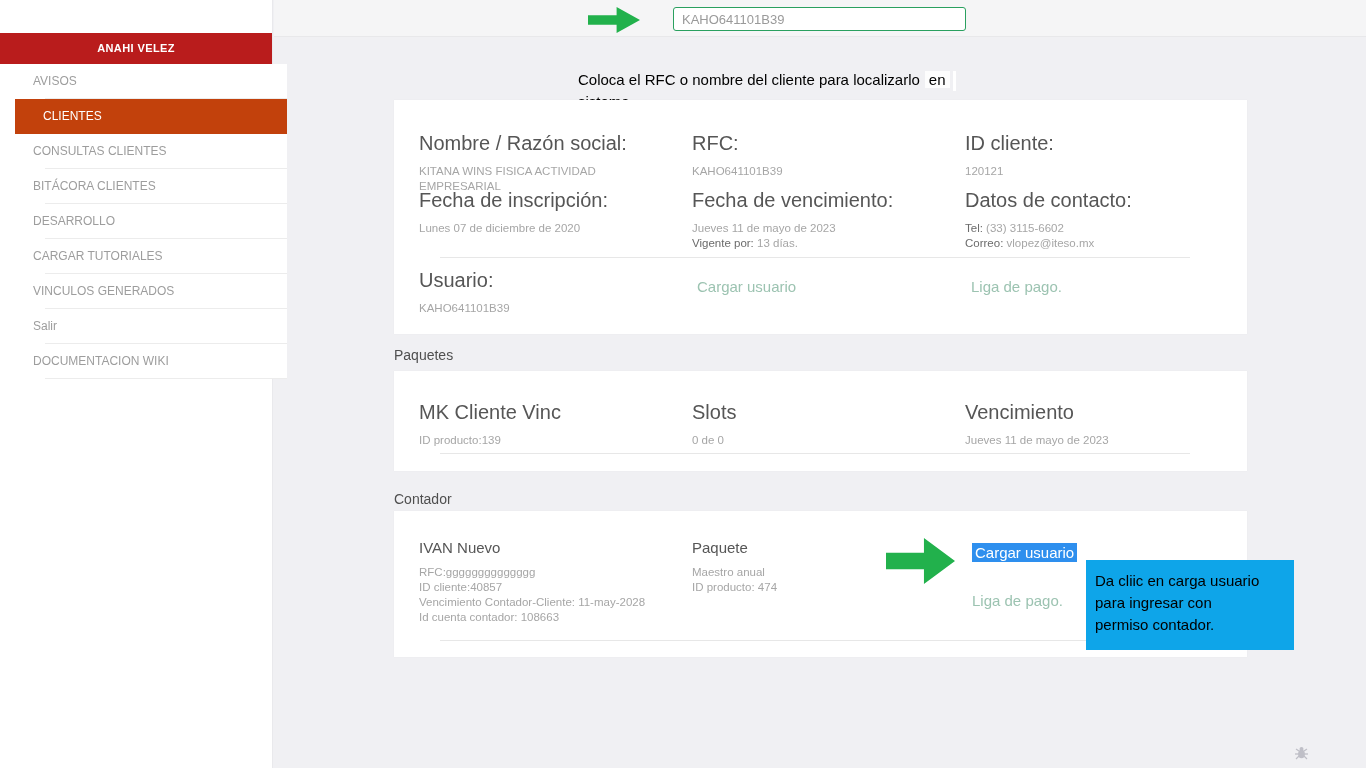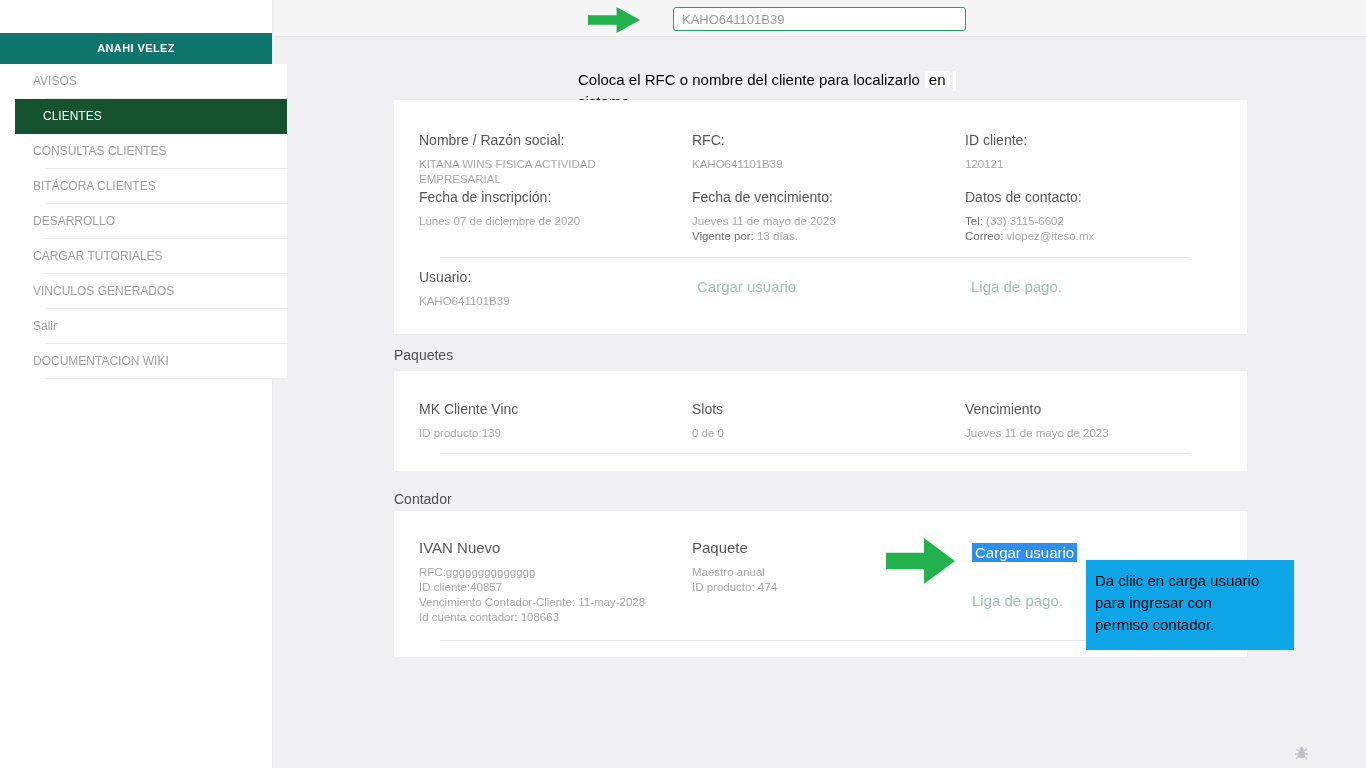--- a/index.html
+++ b/index.html
@@ -2,25 +2,25 @@
 <html><head>
 <meta charset="utf-8">
 <style>
   * { margin:0; padding:0; box-sizing:border-box; }
   html,body { width:1366px; height:768px; }
   body { font-family:"Liberation Sans", sans-serif; background:#f0f0f3; overflow:hidden; }
   .page { position:relative; width:1366px; height:768px; background:#f0f0f3; overflow:hidden; }
 
   
   .sidebar { position:absolute; left:0; top:0; width:273px; height:768px; background:#ffffff; border-right:1px solid #e9e9ec; z-index:5; }
-  .sb-header { position:absolute; left:0; top:33px; width:100%; height:31px; background:#0f766e; color:#ffffff; font-size:11px; font-weight:700; letter-spacing:.4px; text-align:center; line-height:31px; }
+  .sb-header { position:absolute; left:0; top:33px; width:100%; height:31px; background:#b91c1c; color:#ffffff; font-size:11px; font-weight:700; letter-spacing:.4px; text-align:center; line-height:31px; }
   .sb-nav { position:absolute; left:15px; top:64px; width:100%; }
   .sb-item { position:relative; height:35px; line-height:35px; padding-left:18px; font-size:12px; color:#9d9d9d; cursor:pointer; background:#fff; }
   .sb-item::after { content:""; position:absolute; left:30px; right:0; bottom:0; height:1px; background:#ececec; }
-  .sb-item.active { background:#14532d; color:#ffffff; padding-left:28px; }
+  .sb-item.active { background:#c2410c; color:#ffffff; padding-left:28px; }
   .sb-item.active::after { display:none; }
 
   
   .topstrip { position:absolute; left:274px; top:0; right:0; height:37px; background:#f5f5f6; border-bottom:1px solid #e8e8ea; }
   .search-input { position:absolute; left:673px; top:7px; width:293px; height:24px; background:#ffffff; border:1px solid #2aa05f; border-radius:3px; font-family:"Liberation Sans",sans-serif; font-size:13px; color:#9a9a9a; padding:0 8px; outline:none; }
 
   
   .paint-arrow { position:absolute; background:#22b14c; clip-path:polygon(0 32%, 55% 32%, 55% 0, 100% 50%, 55% 100%, 55% 68%, 0 68%); }
   .arrow1 { left:588px; top:7px; width:52px; height:26px; }
 
@@ -33,21 +33,21 @@
   
   .card { position:absolute; left:394px; width:853px; background:#ffffff; box-shadow:0 0 1px rgba(0,0,0,.06); }
   .card1 { top:100px; height:234px; }
   .card2 { top:371px; height:100px; }
   .card3 { top:511px; height:146px; overflow:visible; }
   .sec-title { position:absolute; left:394px; font-size:14px; color:#4f4f4f; }
   .title-paquetes { top:347px; }
   .title-contador { top:491px; }
 
   .cell { position:absolute; }
-  .lbl { font-size:14px; color:#565656; }
+  .lbl { font-size:20px; color:#565656; }
   .val { font-size:11.5px; color:#a6a6a6; margin-top:9px; line-height:15px; }
   .val .dk { color:#6b6b6b; }
   .h3 { font-size:15px; color:#565656; }
   .divider { position:absolute; left:46px; right:57px; height:1px; background:#e7e7e7; }
   .link-teal { font-size:15px; color:#9cc3b1; cursor:pointer; }
   .link-sel { display:inline-block; font-size:15px; color:#ffffff; background:#2e8fee; padding:1px 3px; cursor:pointer; }
 
   .small-lines { font-size:11.5px; color:#a6a6a6; line-height:15px; margin-top:9px; }
 
   

